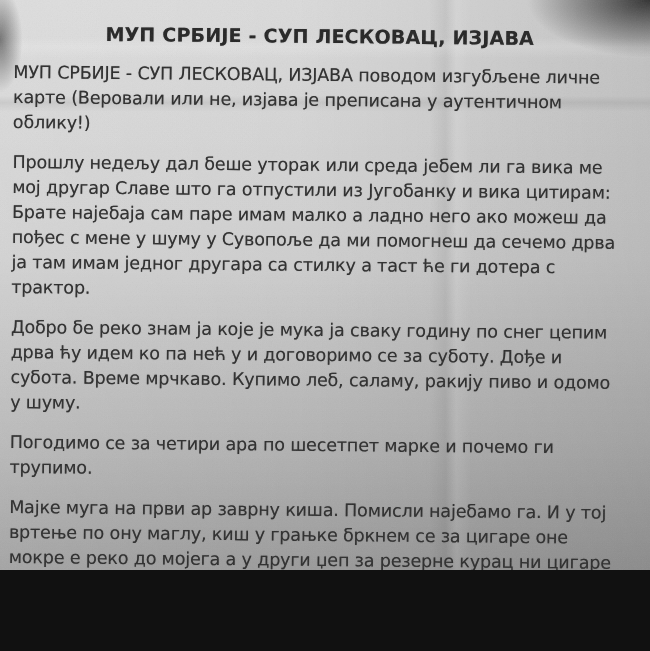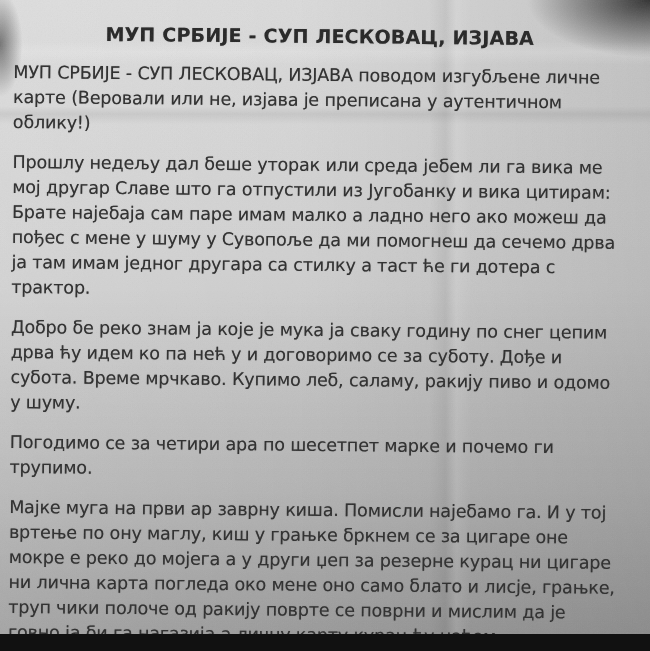--- a/index.html
+++ b/index.html
@@ -3,21 +3,21 @@
 <meta charset="utf-8">
 <style>
   html, body {
     margin: 0;
     padding: 0;
     background: #111;
   }
   .photo {
     position: relative;
     width: 650px;
-    height: 634px;
+    height: 570px;
     overflow: hidden;
     font-family: "DejaVu Sans", "Liberation Sans", sans-serif;
     
     background-color: #c9c9c9;
     background-image:
       
       radial-gradient(170px 80px at 100% 0%, rgba(15,15,15,0.80), rgba(15,15,15,0.0) 72%),
       
       radial-gradient(30px 70px at 0% 7%, rgba(30,30,30,0.55), rgba(30,30,30,0.0) 75%),
       

